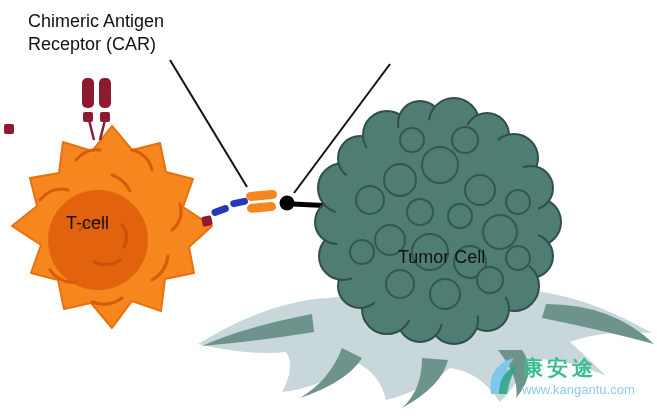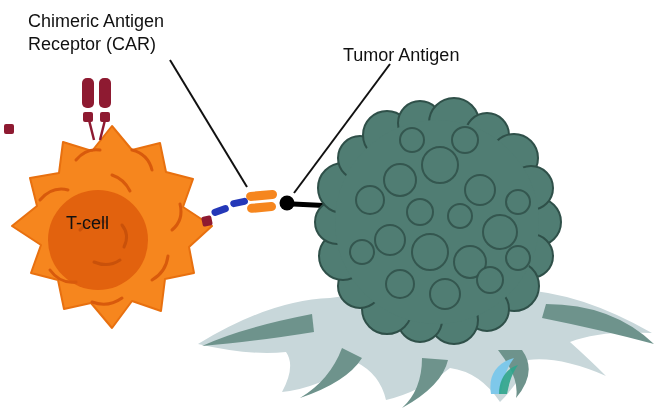--- a/index.html
+++ b/index.html
@@ -124,25 +124,29 @@
           <circle cx="518" cy="258" r="12"></circle>
       </g>
     </g>
 
     <line x1="170" y1="60" x2="247" y2="187" stroke="#111" stroke-width="2"></line>
     <line x1="390" y1="64" x2="294" y2="193" stroke="#111" stroke-width="2"></line>
   </svg>
 
   <div class="lbl lbl-car">Chimeric Antigen Receptor (CAR)</div>
 
-  <div class="lbl lbl-antigen">Tumor Antigen</div>
 
   <div class="lbl lbl-tcell">T-cell</div>
 
+  <div class="lbl lbl-tumorcell">Tumor Cell</div>
 
   <div class="watermark">
     <svg width="32" height="40" viewBox="0 0 32 40">
       <path d="M5,38 C2,20 10,7 28,2 C19,14 17,26 15,38 Z" fill="#7ec8ea"></path>
       <path d="M13,38 C13,23 21,12 32,9 C25,19 23,28 21,38 Z" fill="#2fa58c" opacity="0.9"></path>
     </svg>
+    <div class="wm-text">
+      <span class="wm-brand">康安途</span>
+      <span class="wm-url">www.kangantu.com</span>
+    </div>
   </div>
 
 </div>
 
 </body></html>

